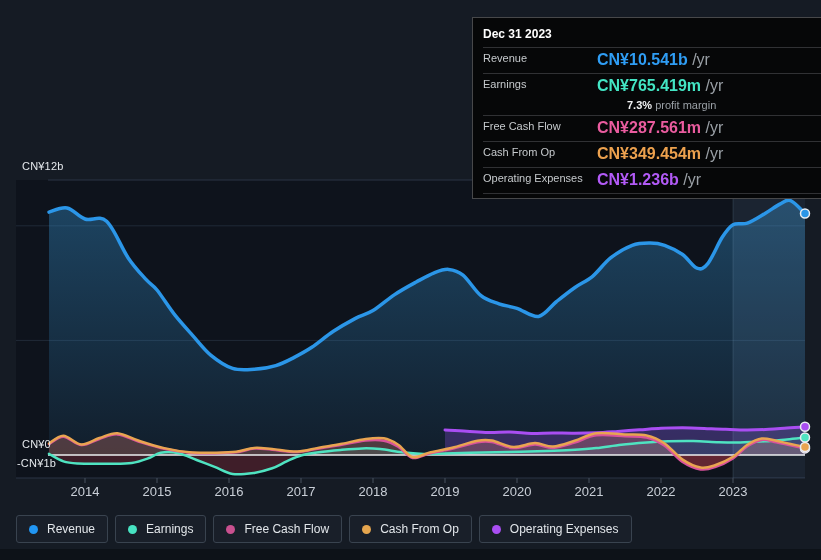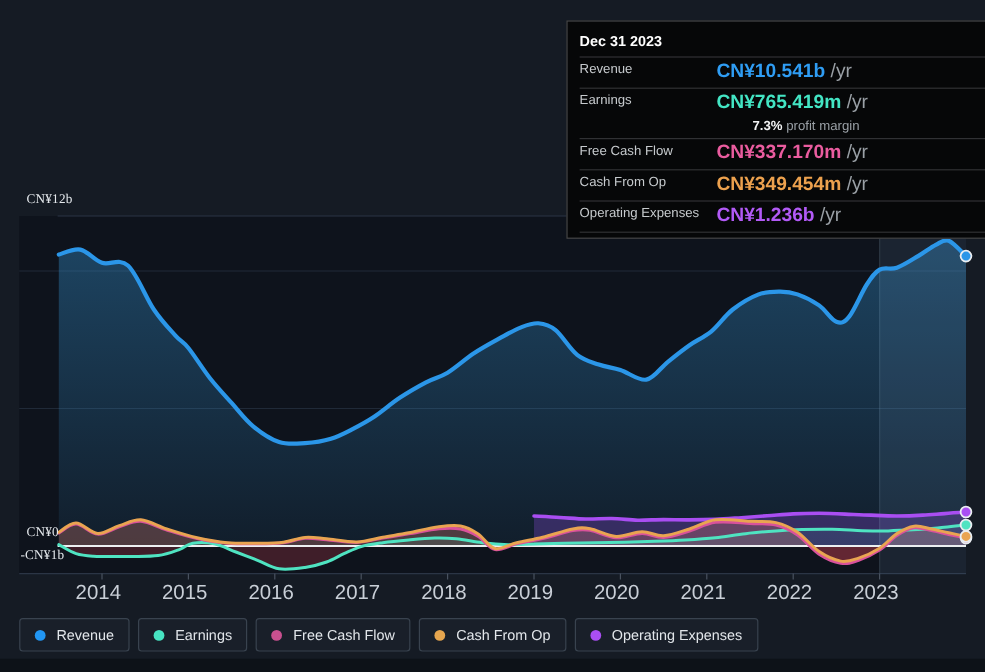--- a/index.html
+++ b/index.html
@@ -5,25 +5,25 @@
   html,body{margin:0;padding:0;background:#151b24;}
   .stage{
     position:relative;width:821px;height:560px;overflow:hidden;
     background:#151b24;
     font-family:"Liberation Sans","DejaVu Sans",sans-serif;
     -webkit-font-smoothing:antialiased;
   }
   svg#chart{position:absolute;left:0;top:0;}
 
   
-  .ylabel{position:absolute;color:#e4e8ec;font-size:11px;font-weight:500;letter-spacing:.2px;font-family:Liberation Serif, serif;}
+  .ylabel{position:absolute;color:#e4e8ec;font-size:11px;font-weight:500;letter-spacing:.2px;}
   .ylabel.y12{left:22px;top:160px;}
   .ylabel.y0{left:22px;top:438px;}
   .ylabel.yneg{left:17px;top:457px;}
-  .xlabel{position:absolute;top:484px;width:44px;text-align:left;color:#c9cfd7;font-size:17px;}
+  .xlabel{position:absolute;top:484px;width:44px;text-align:center;color:#c9cfd7;font-size:13px;}
 
   
   .tooltip{
     position:absolute;left:472px;top:17px;width:387px;box-sizing:border-box;
     background:#060708;border:1px solid #47484a;padding:5px 10px 4px 10px;
   }
   .tt-title{color:#ffffff;font-size:12px;font-weight:bold;padding:4px 0 6px 0;border-bottom:1px solid #303134;}
   .tt-row{display:flex;align-items:flex-start;padding:3px 0 4px 0;border-bottom:1px solid #303134;flex-wrap:wrap;}
   .tt-label{flex:0 0 114px;color:#c6cacd;font-size:11px;padding-top:1px;}
   .tt-valwrap{flex:1;font-size:16px;}
@@ -126,21 +126,21 @@
     </div>
 
     <div class="tt-row">
       <span class="tt-label">Earnings</span>
       <span class="tt-valwrap"><span class="tt-value" style="color: rgb(67, 229, 196);">CN¥765.419m</span><span class="tt-suffix"> /yr</span></span>
       <span class="tt-margin"><span class="tt-margin-bold">7.3%</span><span class="tt-margin-text"> profit margin</span></span>
     </div>
 
     <div class="tt-row">
       <span class="tt-label">Free Cash Flow</span>
-      <span class="tt-valwrap"><span class="tt-value" style="color: rgb(234, 92, 159);">CN¥337.170m</span><span class="tt-suffix"> /yr</span></span>
+      <span class="tt-valwrap"><span class="tt-value" style="color: rgb(234, 92, 159);">CN¥287.561m</span><span class="tt-suffix"> /yr</span></span>
     </div>
 
     <div class="tt-row">
       <span class="tt-label">Cash From Op</span>
       <span class="tt-valwrap"><span class="tt-value" style="color: rgb(236, 161, 78);">CN¥349.454m</span><span class="tt-suffix"> /yr</span></span>
     </div>
 
     <div class="tt-row">
       <span class="tt-label">Operating Expenses</span>
       <span class="tt-valwrap"><span class="tt-value" style="color: rgb(178, 90, 246);">CN¥1.236b</span><span class="tt-suffix"> /yr</span></span>

